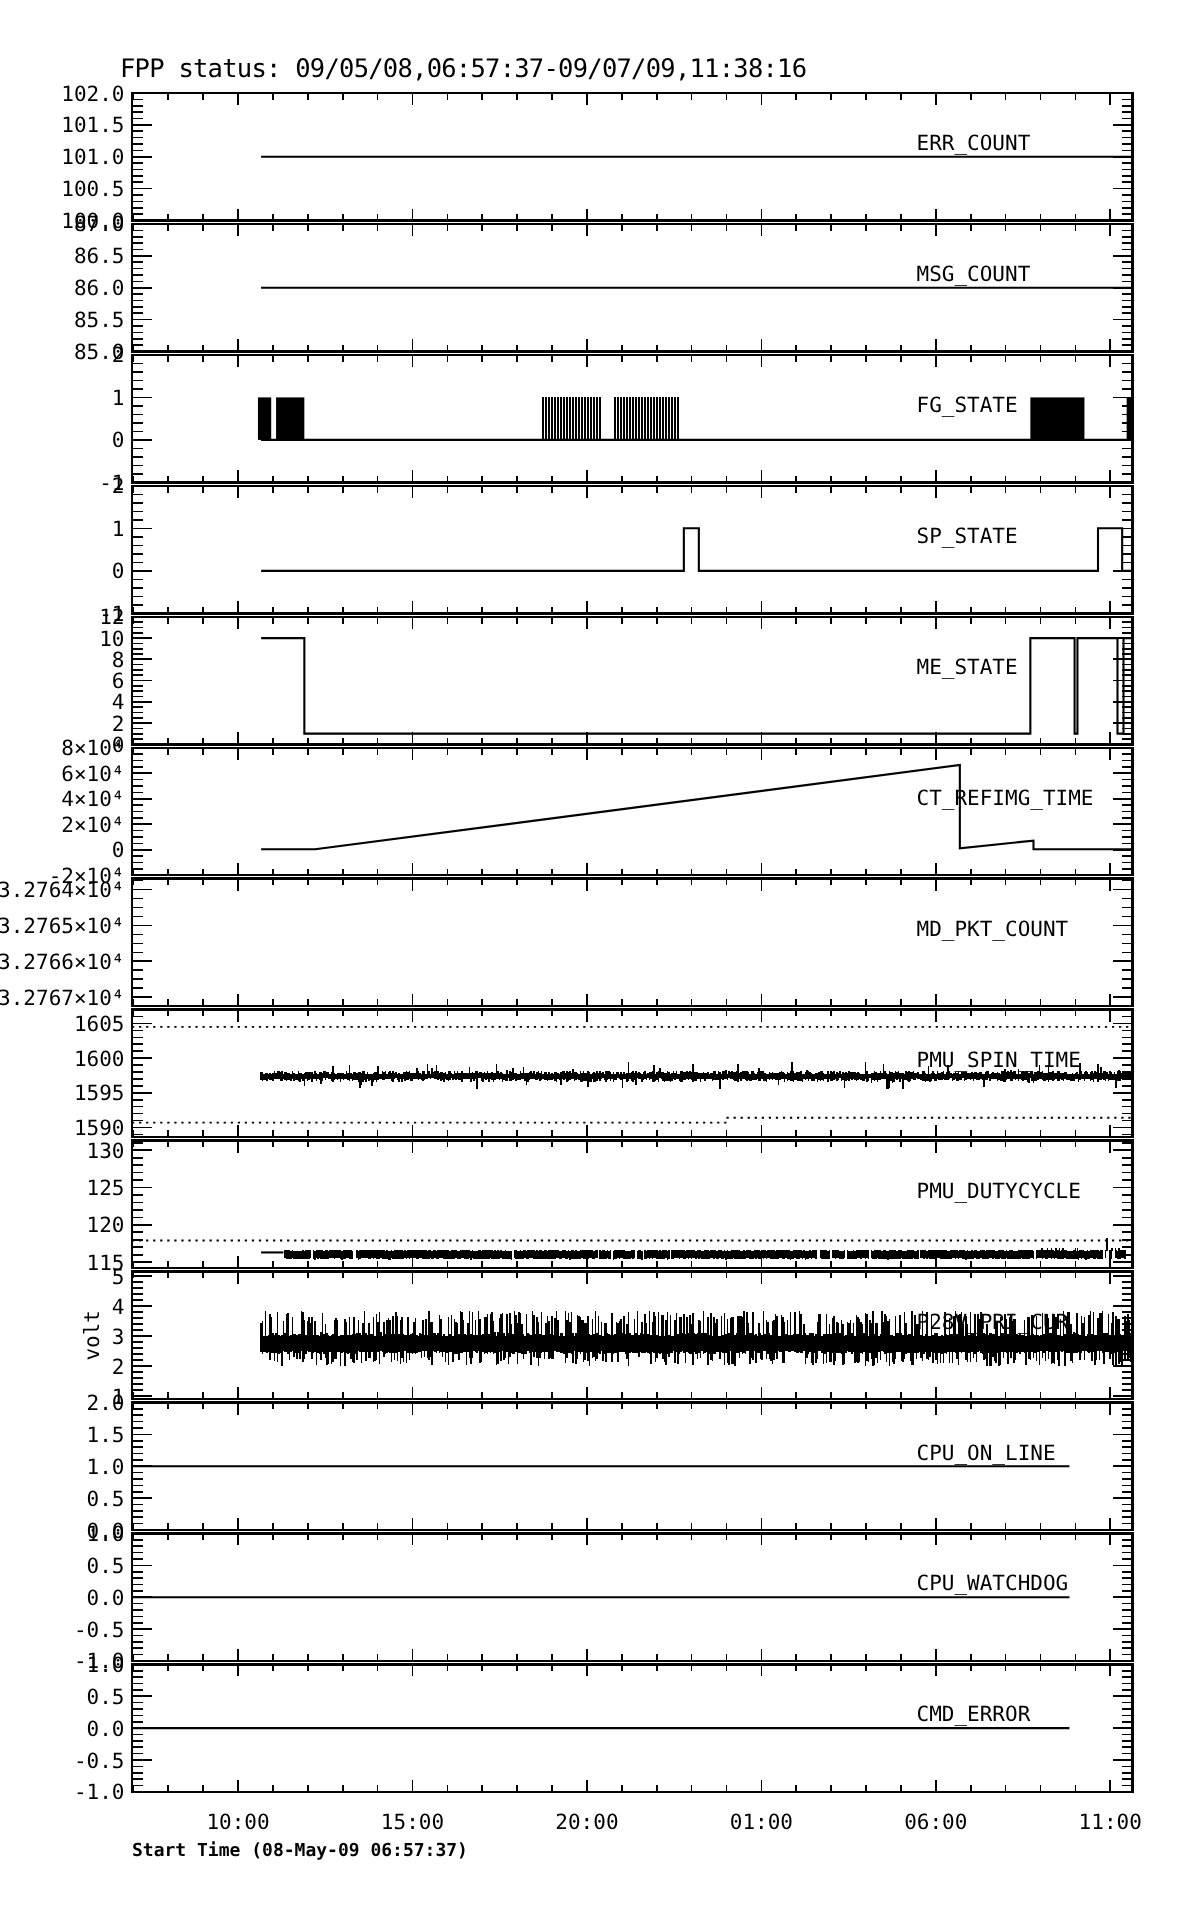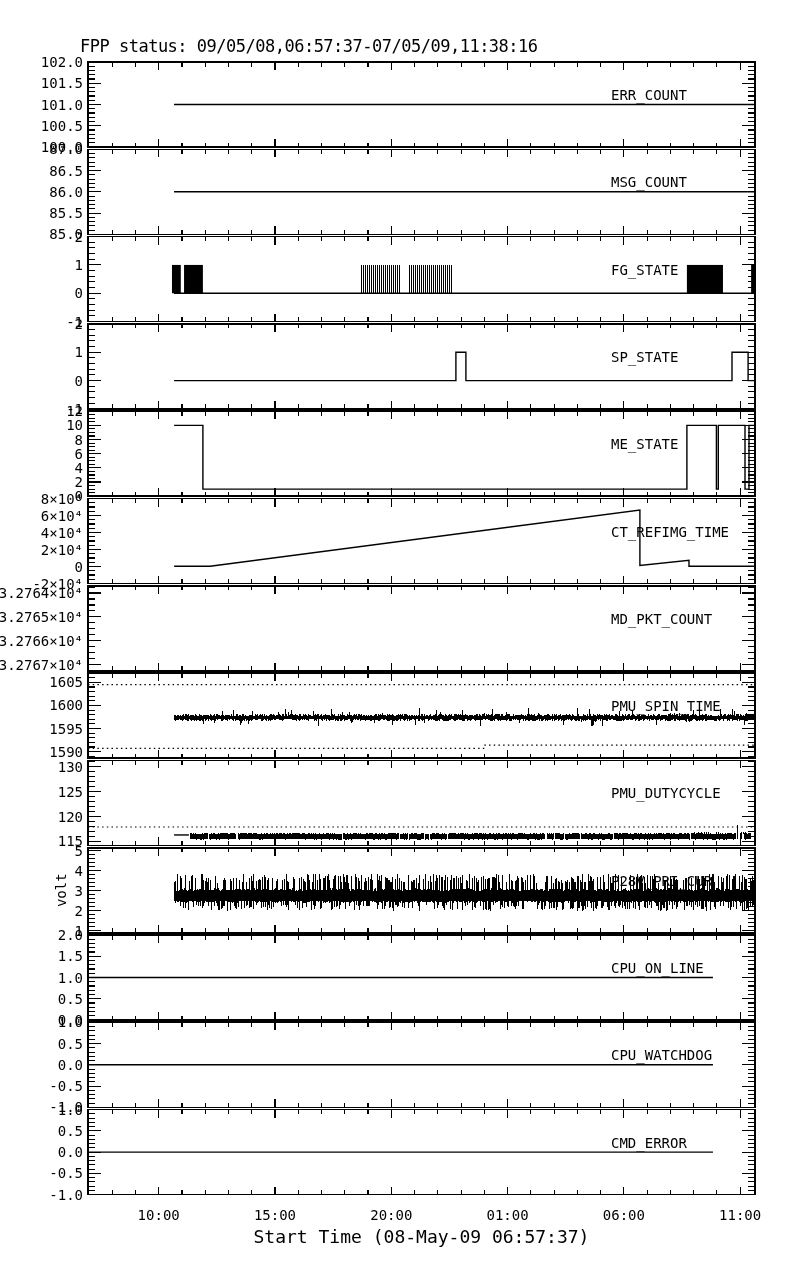--- a/index.html
+++ b/index.html
@@ -1,37 +1,37 @@
 <!DOCTYPE html>
 <html><head>
 <meta charset="utf-8">
 <style>
   html,body{margin:0;padding:0;background:#ffffff;}
   body{width:800px;height:1280px;position:relative;overflow:hidden;
        font-family:"DejaVu Sans Mono","Liberation Mono",monospace;color:#000;}
   #chart{position:absolute;left:0;top:0;}
   .title{position:absolute;left:80px;top:36px;font-size:17px;white-space:pre;letter-spacing:-0.5px;}
-  .xlabel{position:absolute;left:88px;top:1226px;width:667px;text-align:center;font-size:18px;}
+  .xlabel{position:absolute;left:88px;top:1226px;width:667px;font-size:12px;font-weight:bold;}
   .dl{stroke:#000;stroke-width:1.4;fill:none;}
   .tl{stroke:#000;stroke-width:1;fill:none;}
   .fr{stroke:#000;stroke-width:1.6;fill:none;}
   .tk{stroke:#000;stroke-width:1.1;}
   .dot{stroke:#000;stroke-width:1.2;stroke-dasharray:1.5,3.2;}
   .tk,.fr,.tl{shape-rendering:crispEdges;}
   text{font-family:"DejaVu Sans Mono","Liberation Mono",monospace;fill:#000;}
   .yt{font-size:14px;text-anchor:end;}
   .xt{font-size:14px;text-anchor:middle;}
   .pl{font-size:14px;text-anchor:start;}
   .yl{font-size:14px;text-anchor:middle;}
 </style>
 </head>
 <body>
 
 <div class="page">
-  <div class="title">FPP status: 09/05/08,06:57:37-07/05/09,11:38:16</div>
+  <div class="title">FPP status: 09/05/08,06:57:37-09/07/09,11:38:16</div>
   <svg id="chart" width="800" height="1280">
       <g>
         <line x1="174.0500357423067" x2="755.0511690349579" y1="104.5" y2="104.5" class="dl"></line>
         <rect x="88" y="62" width="667" height="85" class="fr"></rect>
         <line x1="158.69932525499084" x2="158.69932525499084" y1="62" y2="70" class="tk"></line>
         <line x1="158.69932525499084" x2="158.69932525499084" y1="147" y2="139" class="tk"></line>
         <line x1="274.9925865225351" x2="274.9925865225351" y1="62" y2="70" class="tk"></line>
         <line x1="274.9925865225351" x2="274.9925865225351" y1="147" y2="139" class="tk"></line>
         <line x1="391.28584779007934" x2="391.28584779007934" y1="62" y2="70" class="tk"></line>
         <line x1="391.28584779007934" x2="391.28584779007934" y1="147" y2="139" class="tk"></line>

